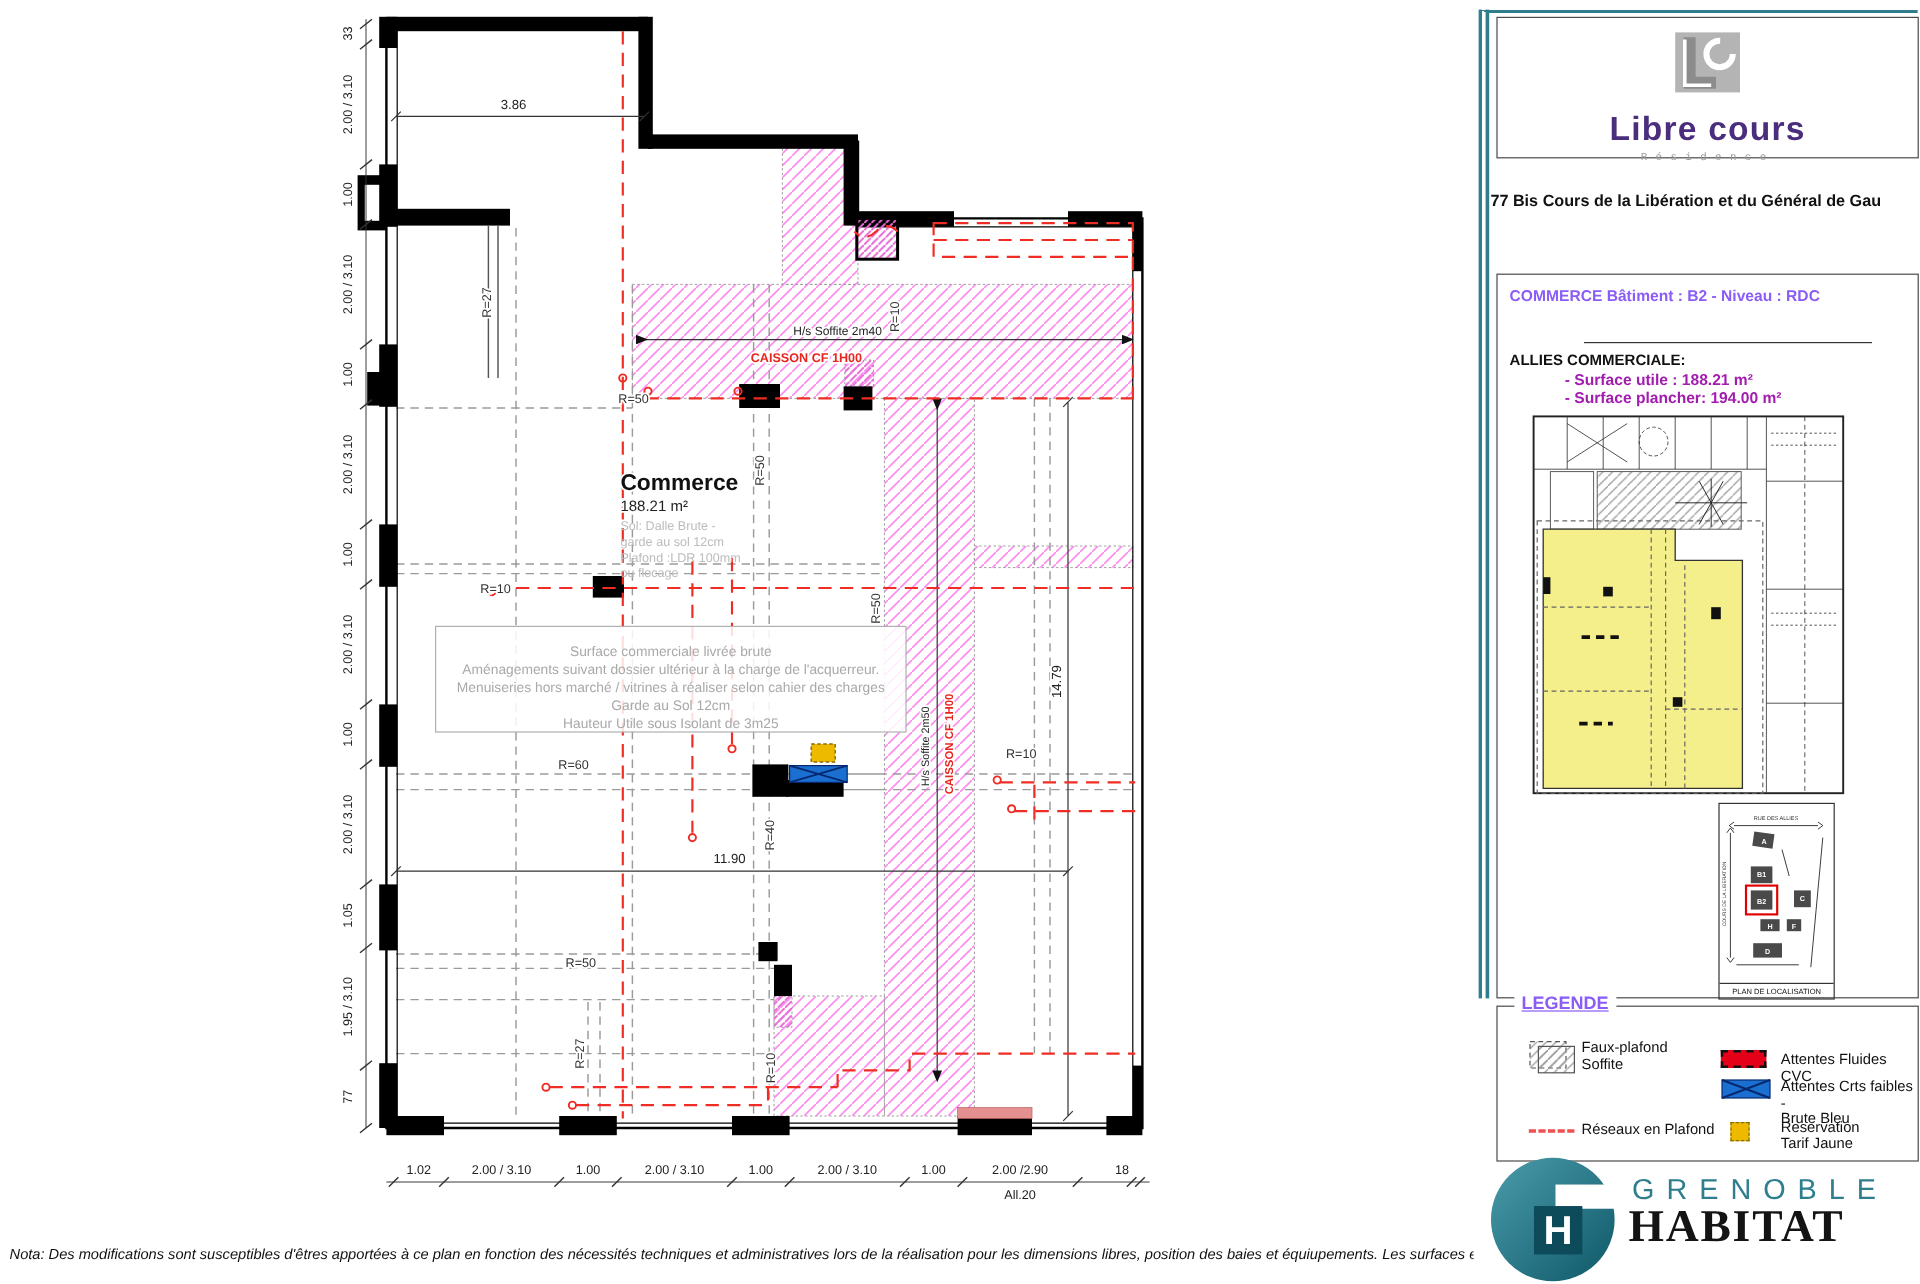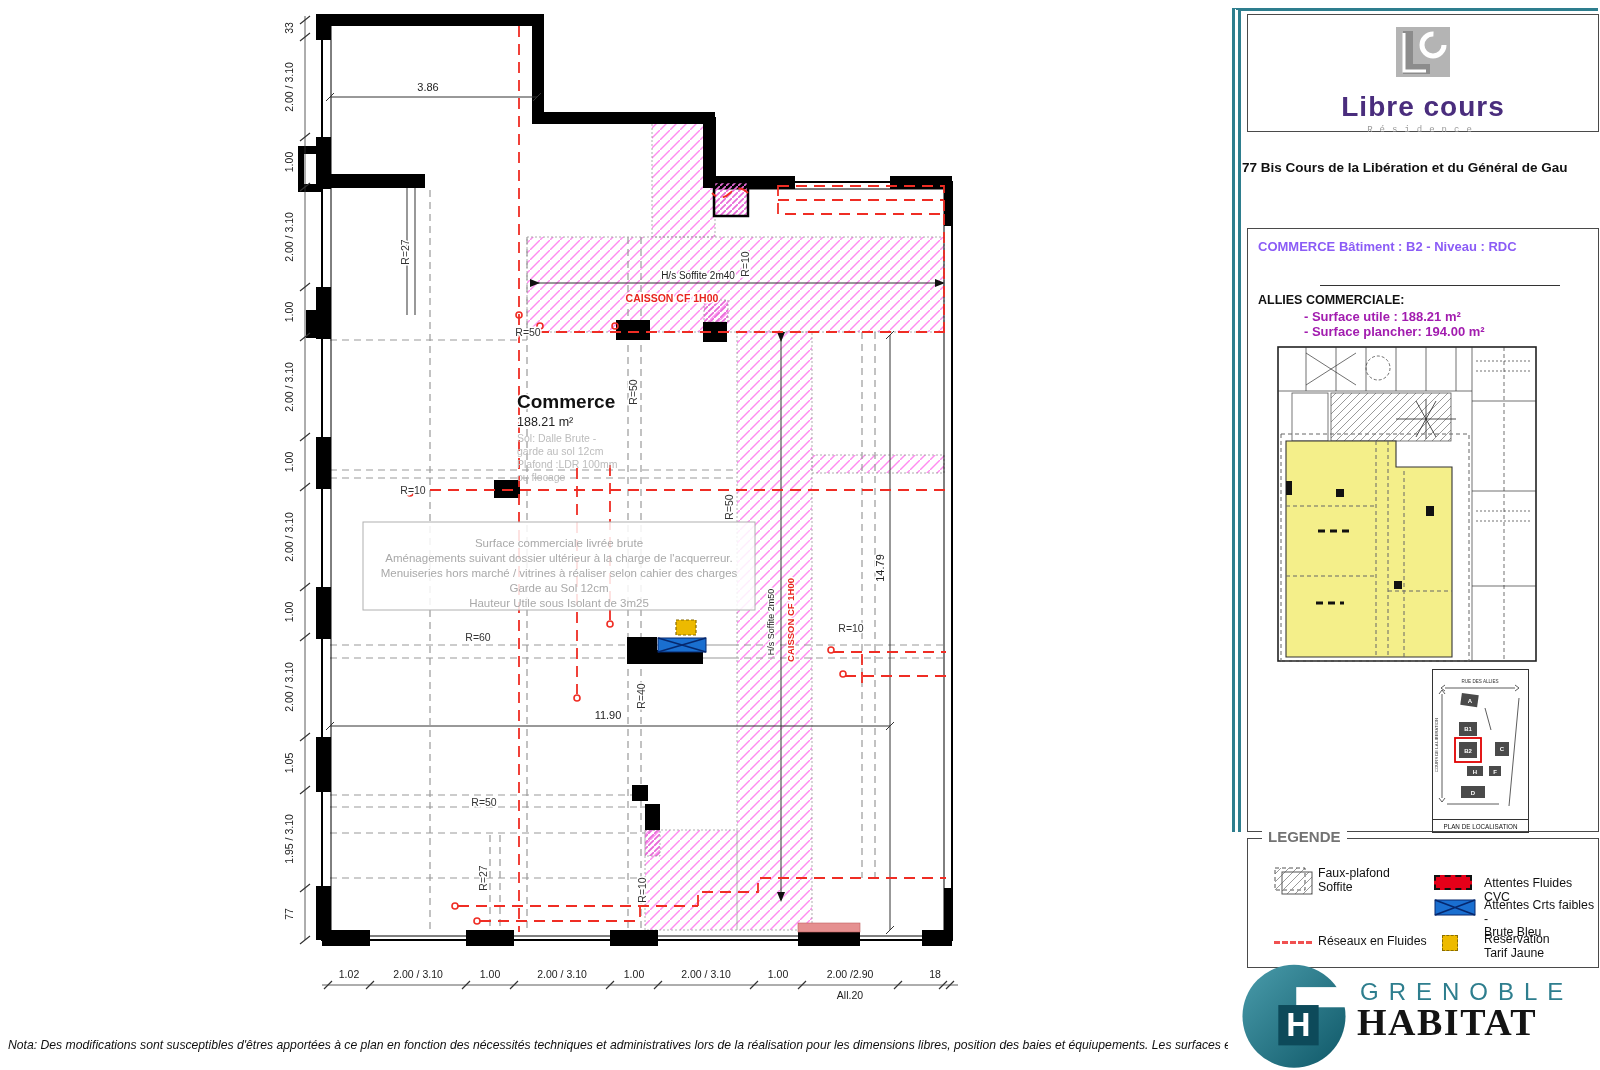--- a/index.html
+++ b/index.html
@@ -20,21 +20,21 @@
   #building-line{position:absolute;left:10px;top:10px;font-size:13px;font-weight:bold;color:#8b5cf6;}
   #sep-line{position:absolute;left:72px;top:56px;width:240px;border-top:1.6px solid #333;}
   #surface-title{position:absolute;left:10px;top:64px;font-size:12.5px;font-weight:bold;color:#111;}
   .surface-item{position:absolute;left:56px;font-size:13px;font-weight:bold;color:#a21caf;}
   #keyplan-wrap{position:absolute;left:28px;top:112px;}
   #locmap-wrap{position:absolute;left:184px;top:440px;width:97px;height:164px;border:1.2px solid #333;box-sizing:border-box;}
   #locmap-label{position:absolute;left:0;bottom:0;width:100%;height:13px;border-top:1.2px solid #333;
     font-size:6.3px;text-align:center;line-height:13px;color:#111;box-sizing:border-box;}
   #legend-box{left:15px;top:838px;width:352px;height:130px;}
   #legend-title{position:absolute;left:14px;top:-11px;background:#fff;padding:0 6px;
-    font-size:15px;font-weight:bold;color:#737373;}
+    font-size:15px;font-weight:bold;color:#8b5cf6;text-decoration:underline;}
   .leg-label{position:absolute;font-size:12.3px;color:#111;line-height:13.5px;}
   .leg-icon{position:absolute;}
   #icon-cvc{width:38px;height:15px;background:#e50019;border:2px dashed #111;box-sizing:border-box;}
   #icon-resa{width:16px;height:16px;background:#edba00;border:1.6px dashed #8a6d00;box-sizing:border-box;}
   #icon-reseau{width:38px;height:0;border-top:3.5px dashed #f05050;}
   #gh-logo{position:absolute;left:6px;top:958px;width:362px;height:112px;}
   #gh-text1{position:absolute;left:122px;top:20px;color:#2e7e8e;font-size:24px;letter-spacing:10px;white-space:nowrap;}
   #gh-text2{position:absolute;left:119px;top:42px;color:#141414;font-size:38px;font-weight:bold;letter-spacing:1.5px;white-space:nowrap;font-family:Liberation Serif, serif;}
   
   #nota-line{position:absolute;left:8px;top:1038px;width:1220px;font-size:12.2px;font-style:italic;
@@ -339,21 +339,21 @@
     <div id="legend-title">LEGENDE</div>
     <svg class="leg-icon" style="left:26px;top:28px" width="40" height="28">
       <rect x="1" y="1" width="30" height="22" fill="url(#hatchG)" stroke="#555" stroke-width="1" stroke-dasharray="4 3"></rect>
       <rect x="8" y="5" width="30" height="22" fill="url(#hatchG)" stroke="#555" stroke-width="1"></rect>
     </svg>
     <div class="leg-label" style="left:70px;top:28px">
       <div>Faux-plafond</div>
       <div>Soffite</div>
     </div>
     <div class="leg-icon" id="icon-reseau" style="left:26px;top:102px"></div>
-    <div class="leg-label" style="left:70px;top:96px">Réseaux en Fluides</div>
+    <div class="leg-label" style="left:70px;top:96px">Réseaux en Plafond</div>
     <div class="leg-icon" id="icon-cvc" style="left:186px;top:36px"></div>
     <div class="leg-label" style="left:236px;top:38px">Attentes Fluides CVC</div>
     <svg class="leg-icon" style="left:186px;top:60px" width="42" height="17">
       <rect x="1" y="1" width="40" height="15" fill="#1a6fd0" stroke="#06286e"></rect>
       <path d="M1,1 L41,16 M1,16 L41,1" stroke="#06286e" stroke-width="1.6"></path>
     </svg>
     <div class="leg-label" style="left:236px;top:60px">
       <div>Attentes Crts faibles -</div>
       <div>Brute Bleu</div>
     </div>

